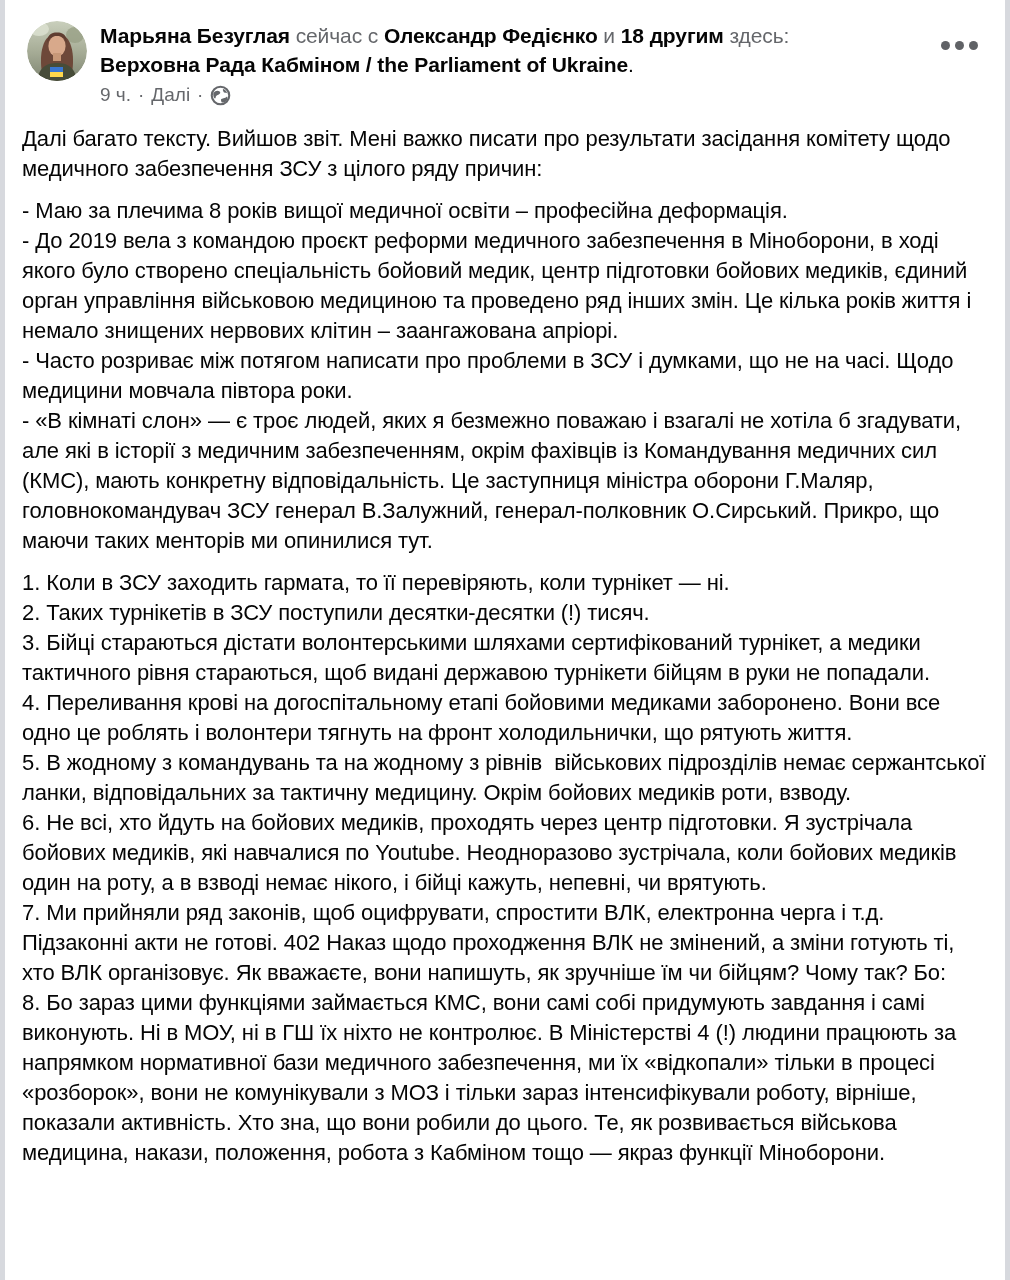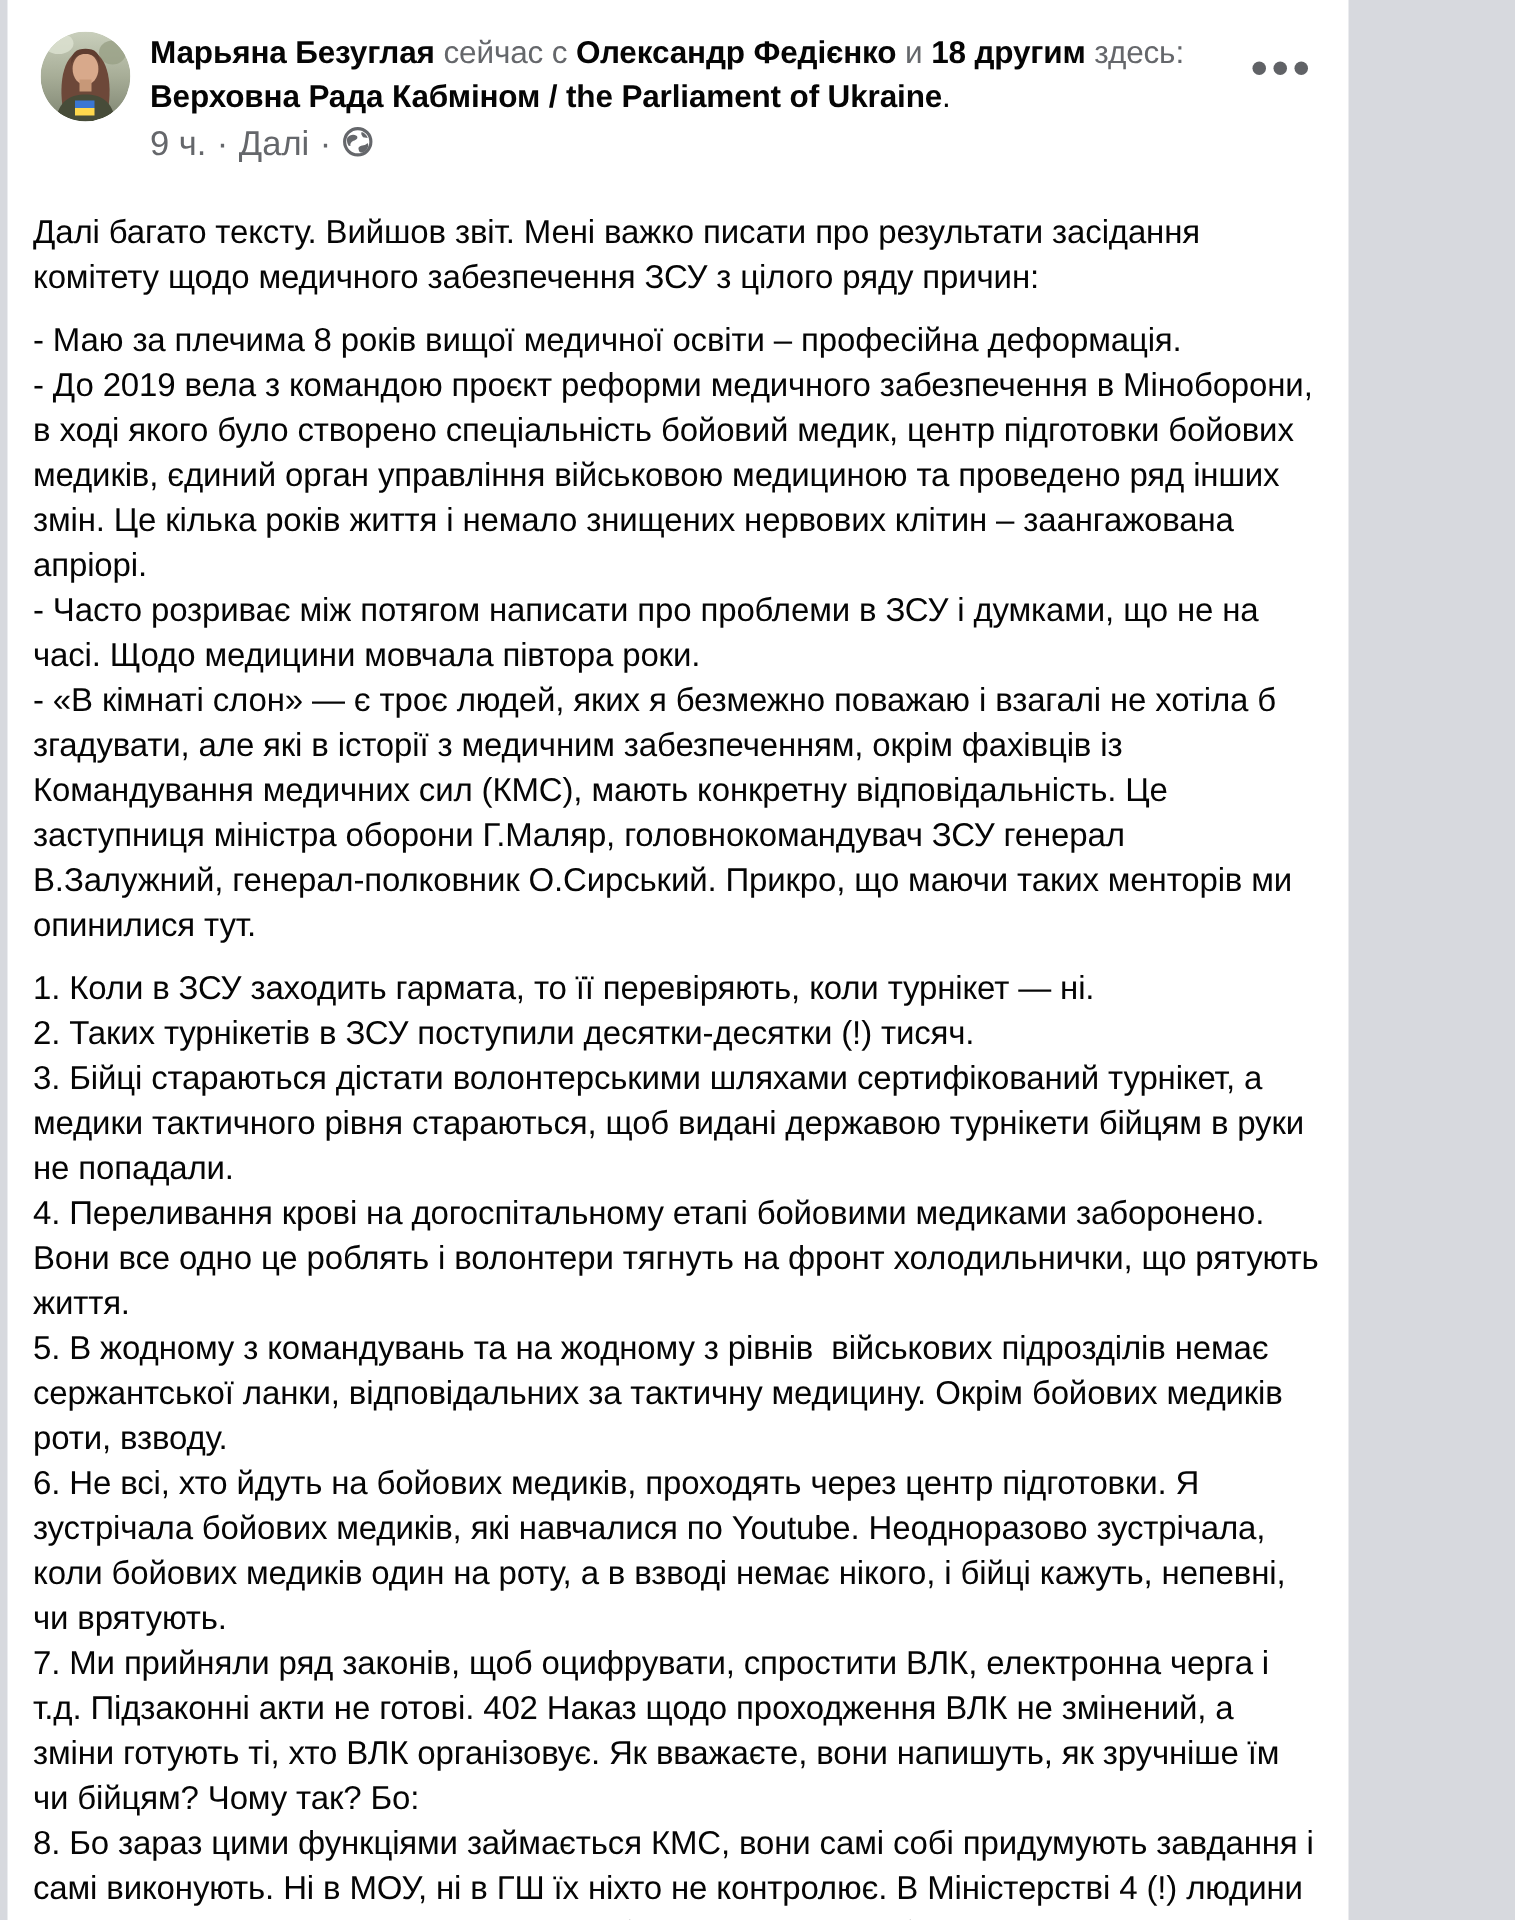--- a/index.html
+++ b/index.html
@@ -3,47 +3,47 @@
 <meta charset="utf-8">
 <style>
   html, body { margin:0; padding:0; }
   body {
     width:1010px; height:1280px; position:relative;
     background:#d7d9de;
     font-family:"Liberation Sans","DejaVu Sans",sans-serif;
     -webkit-font-smoothing:antialiased;
   }
   .card {
-    position:absolute; left:5px; top:0; width:894px; height:1280px;
+    position:absolute; left:5px; top:0; width:1000px; height:1280px;
     background:#ffffff; box-sizing:border-box; padding:0 17px; overflow:hidden;
   }
   
   .header { display:flex; align-items:flex-start; padding-top:21px; }
   .avatar {
     width:60px; height:60px; border-radius:50%; overflow:hidden; flex:0 0 60px;
     cursor:pointer; margin-left:5px;
   }
   .hmain { flex:1 1 auto; margin-left:13px; min-width:0; }
   .byline { font-size:21px; line-height:29px; color:#050505; letter-spacing:-0.1px; }
   .byline .b { font-weight:700; color:#050505; cursor:pointer; }
   .byline .g { color:#65676B; font-weight:400; }
   .byline .dark { color:#050505; font-weight:400; }
   .meta {
-    display:flex; align-items:flex-start; gap:7px;
-    font-size:23px; line-height:22px; color:#65676B; margin-top:5px;
+    display:flex; align-items:center; gap:7px;
+    font-size:19px; line-height:22px; color:#65676B; margin-top:5px;
   }
   .meta .lnk { cursor:pointer; }
   .globe { display:inline-flex; align-items:center; }
   .more {
     flex:0 0 auto; display:flex; align-items:center; gap:5px;
     padding:14px 6px; margin-top:6px; margin-right:4px; cursor:pointer;
   }
   .more i { width:9px; height:9px; border-radius:50%; background:#606266; display:block; }
   
-  .body-text { margin-top:34px; }
+  .body-text { margin-top:18px; }
   .para {
     font-size:22px; line-height:30px; color:#050505;
     margin:0 0 12px 0; white-space:pre-wrap; word-wrap:break-word;
     letter-spacing:-0.1px;
   }
   .para:last-child { margin-bottom:0; }
 </style>
 </head>
 <body>
 

